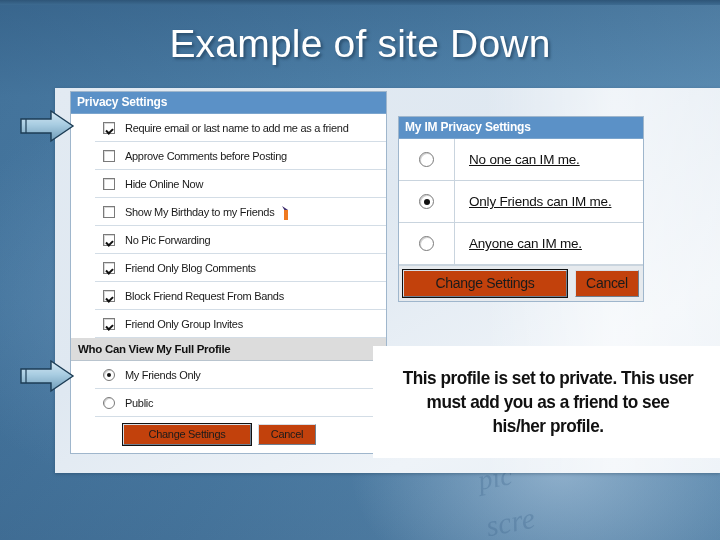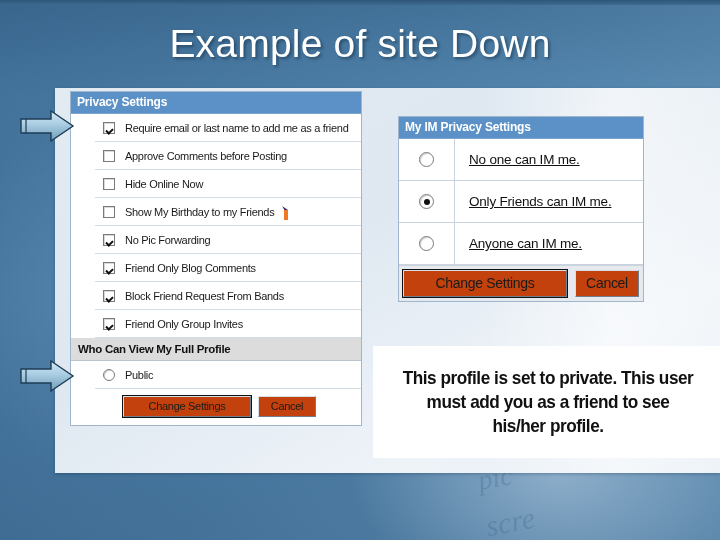--- a/index.html
+++ b/index.html
@@ -115,21 +115,21 @@
   }
   .row:last-child { border-bottom: none; }
   .row-label {
     font-size: 11px;
     color: #1a1a1a;
     letter-spacing: -0.3px;
     white-space: nowrap;
   }
 
   
-  .p-left { left: 15px; top: 3px; width: 292px; }
+  .p-left { left: 15px; top: 3px; width: 317px; }
   .p-left .row { height: 28px; padding-left: 8px; }
   .p-left .row-label { margin-left: 10px; }
   .subhead {
     background: #dcdcdc;
     border-bottom: 1px solid #b9c4ce;
     font-size: 11.5px;
     font-weight: bold;
     color: #111;
     padding: 5px 0 5px 7px;
     letter-spacing: -0.3px;
@@ -324,20 +324,24 @@
         <span class="cbx on"></span>
         <span class="row-label">Block Friend Request From Bands</span>
       </div>
       <div class="row">
         <span class="cbx on"></span>
         <span class="row-label">Friend Only Group Invites</span>
       </div>
 
       <div class="subhead">Who Can View My Full Profile</div>
 
+      <div class="row">
+        <span class="rdo on"></span>
+        <span class="row-label">My Friends Only</span>
+      </div>
       <div class="row">
         <span class="rdo"></span>
         <span class="row-label">Public</span>
       </div>
 
       <div class="btnrow">
         <button class="winbtn default">Change Settings</button>
         <button class="winbtn cancel">Cancel</button>
       </div>
     </div>

